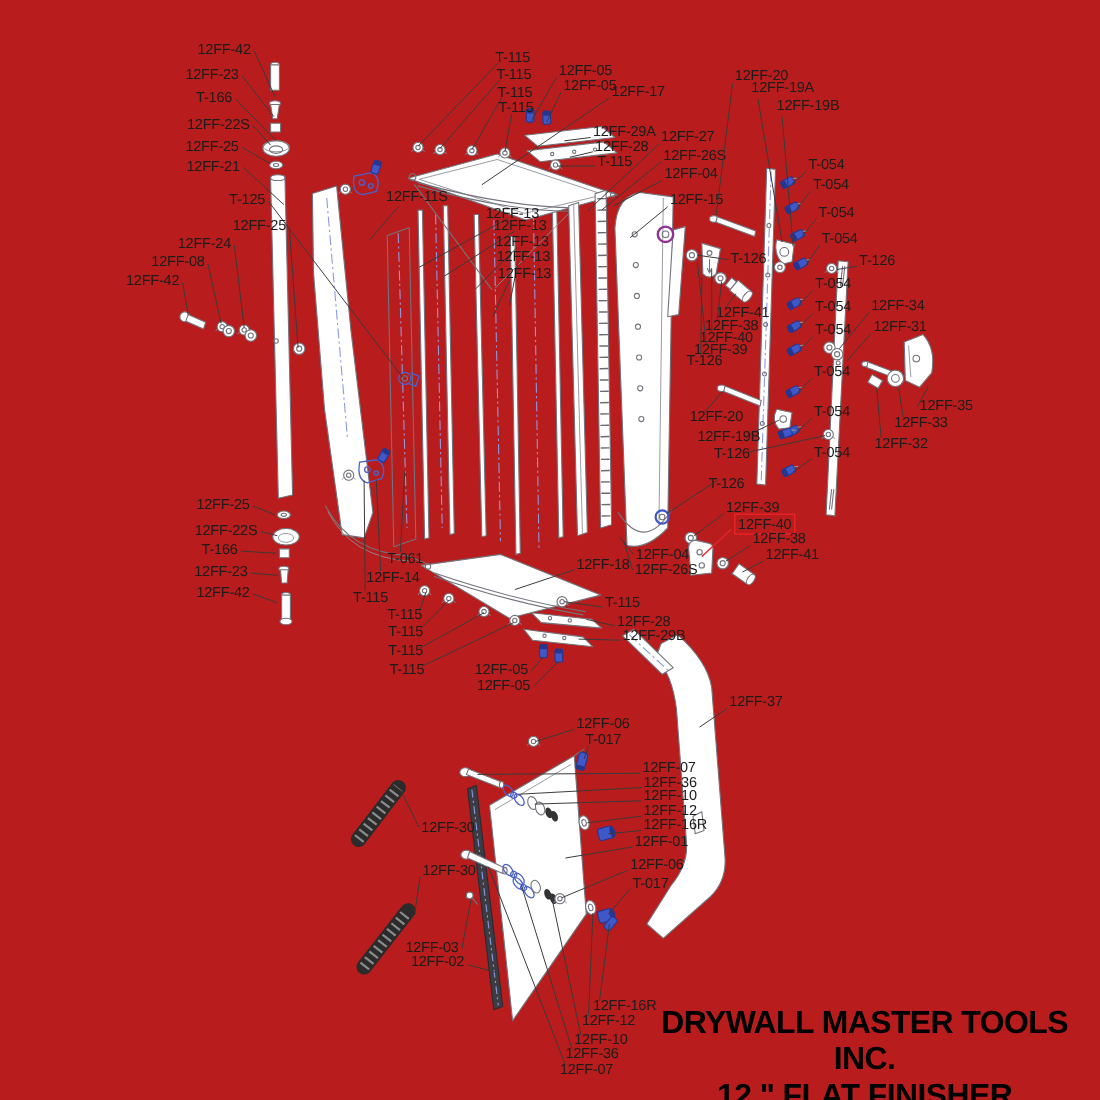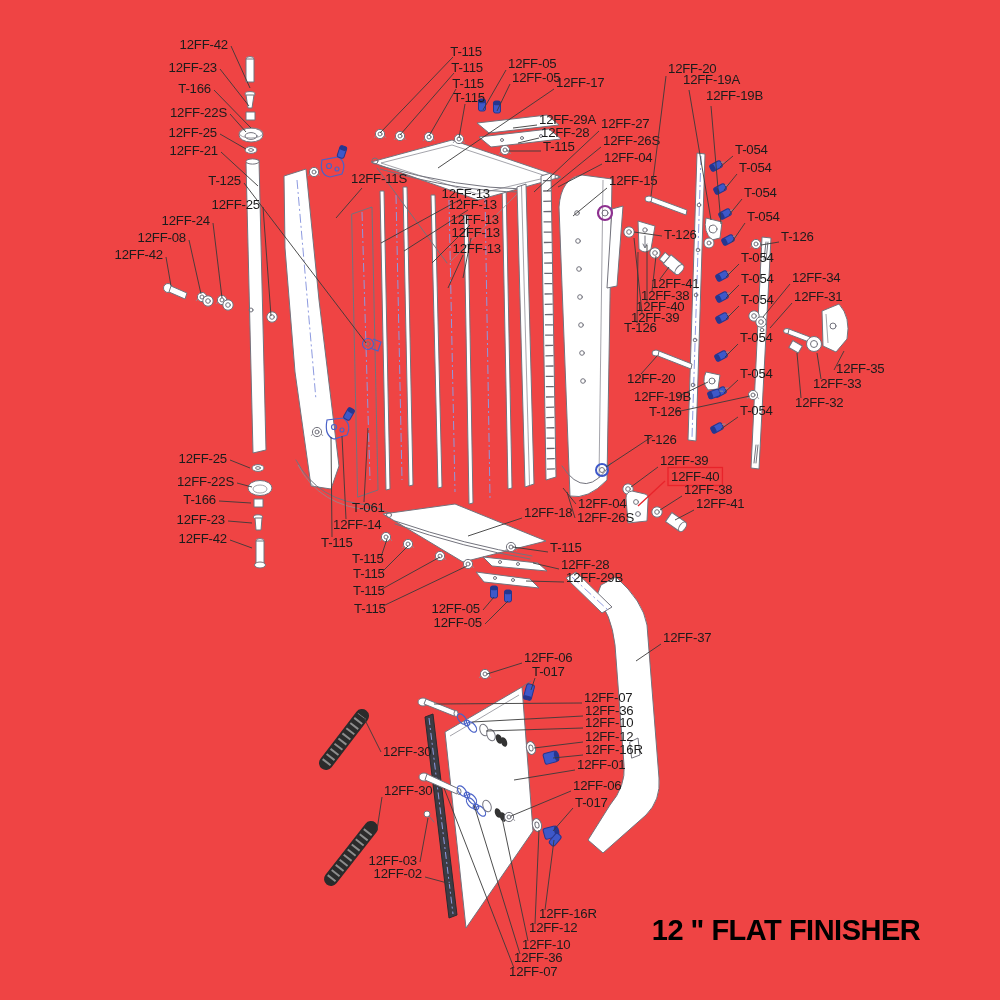--- a/index.html
+++ b/index.html
@@ -1,16 +1,16 @@
 <!DOCTYPE html>
 <html><head>
 <meta charset="utf-8">
 <style>
   html,body{margin:0;padding:0;background:#fff;}
-  .stage{position:relative;width:1000px;height:1000px;background:#ef4444;overflow:hidden;
+  .stage{position:relative;width:1000px;height:1000px;background:#b91c1c;overflow:hidden;
          font-family:"Liberation Sans",sans-serif;}
   #diagram-svg{position:absolute;left:0;top:0;}
   #diagram-svg text{font-family:"Liberation Sans",sans-serif;font-size:13.2px;fill:#1c1c1c;letter-spacing:-0.2px;}
   .p{stroke:#73737d;fill:none;stroke-width:1;stroke-linejoin:round;stroke-linecap:round;}
   .pf{stroke:#73737d;fill:#ffffff;stroke-width:1;stroke-linejoin:round;}
   .pt{stroke:#8d8d96;fill:none;stroke-width:0.8;}
   .bf{fill:#3e58c9;stroke:#26368f;stroke-width:1;}
   .bo{stroke:#4a62c8;fill:none;stroke-width:1.2;}
   .dash{stroke:#8d9ae0;stroke-width:1;fill:none;stroke-dasharray:9 3 2 3;}
   .dk{fill:#3c3c44;stroke:#2a2a30;}
@@ -581,16 +581,17 @@
         <line x1="528" y1="941" x2="501" y2="813" stroke="#3a3a3a" stroke-width="0.9"></line>
         <text x="522" y="949" text-anchor="start">12FF-10</text>
         <line x1="520" y1="954" x2="474" y2="805" stroke="#3a3a3a" stroke-width="0.9"></line>
         <text x="514" y="962" text-anchor="start">12FF-36</text>
         <line x1="514" y1="968" x2="444" y2="788" stroke="#3a3a3a" stroke-width="0.9"></line>
         <text x="509" y="976" text-anchor="start">12FF-07</text>
       </g>
 </svg>
 
 <div class="title-block">
+  <div class="title-line1">DRYWALL MASTER TOOLS INC.</div>
   <div class="title-line2">12 " FLAT FINISHER</div>
 </div>
 
 </div>
 
 </body></html>

